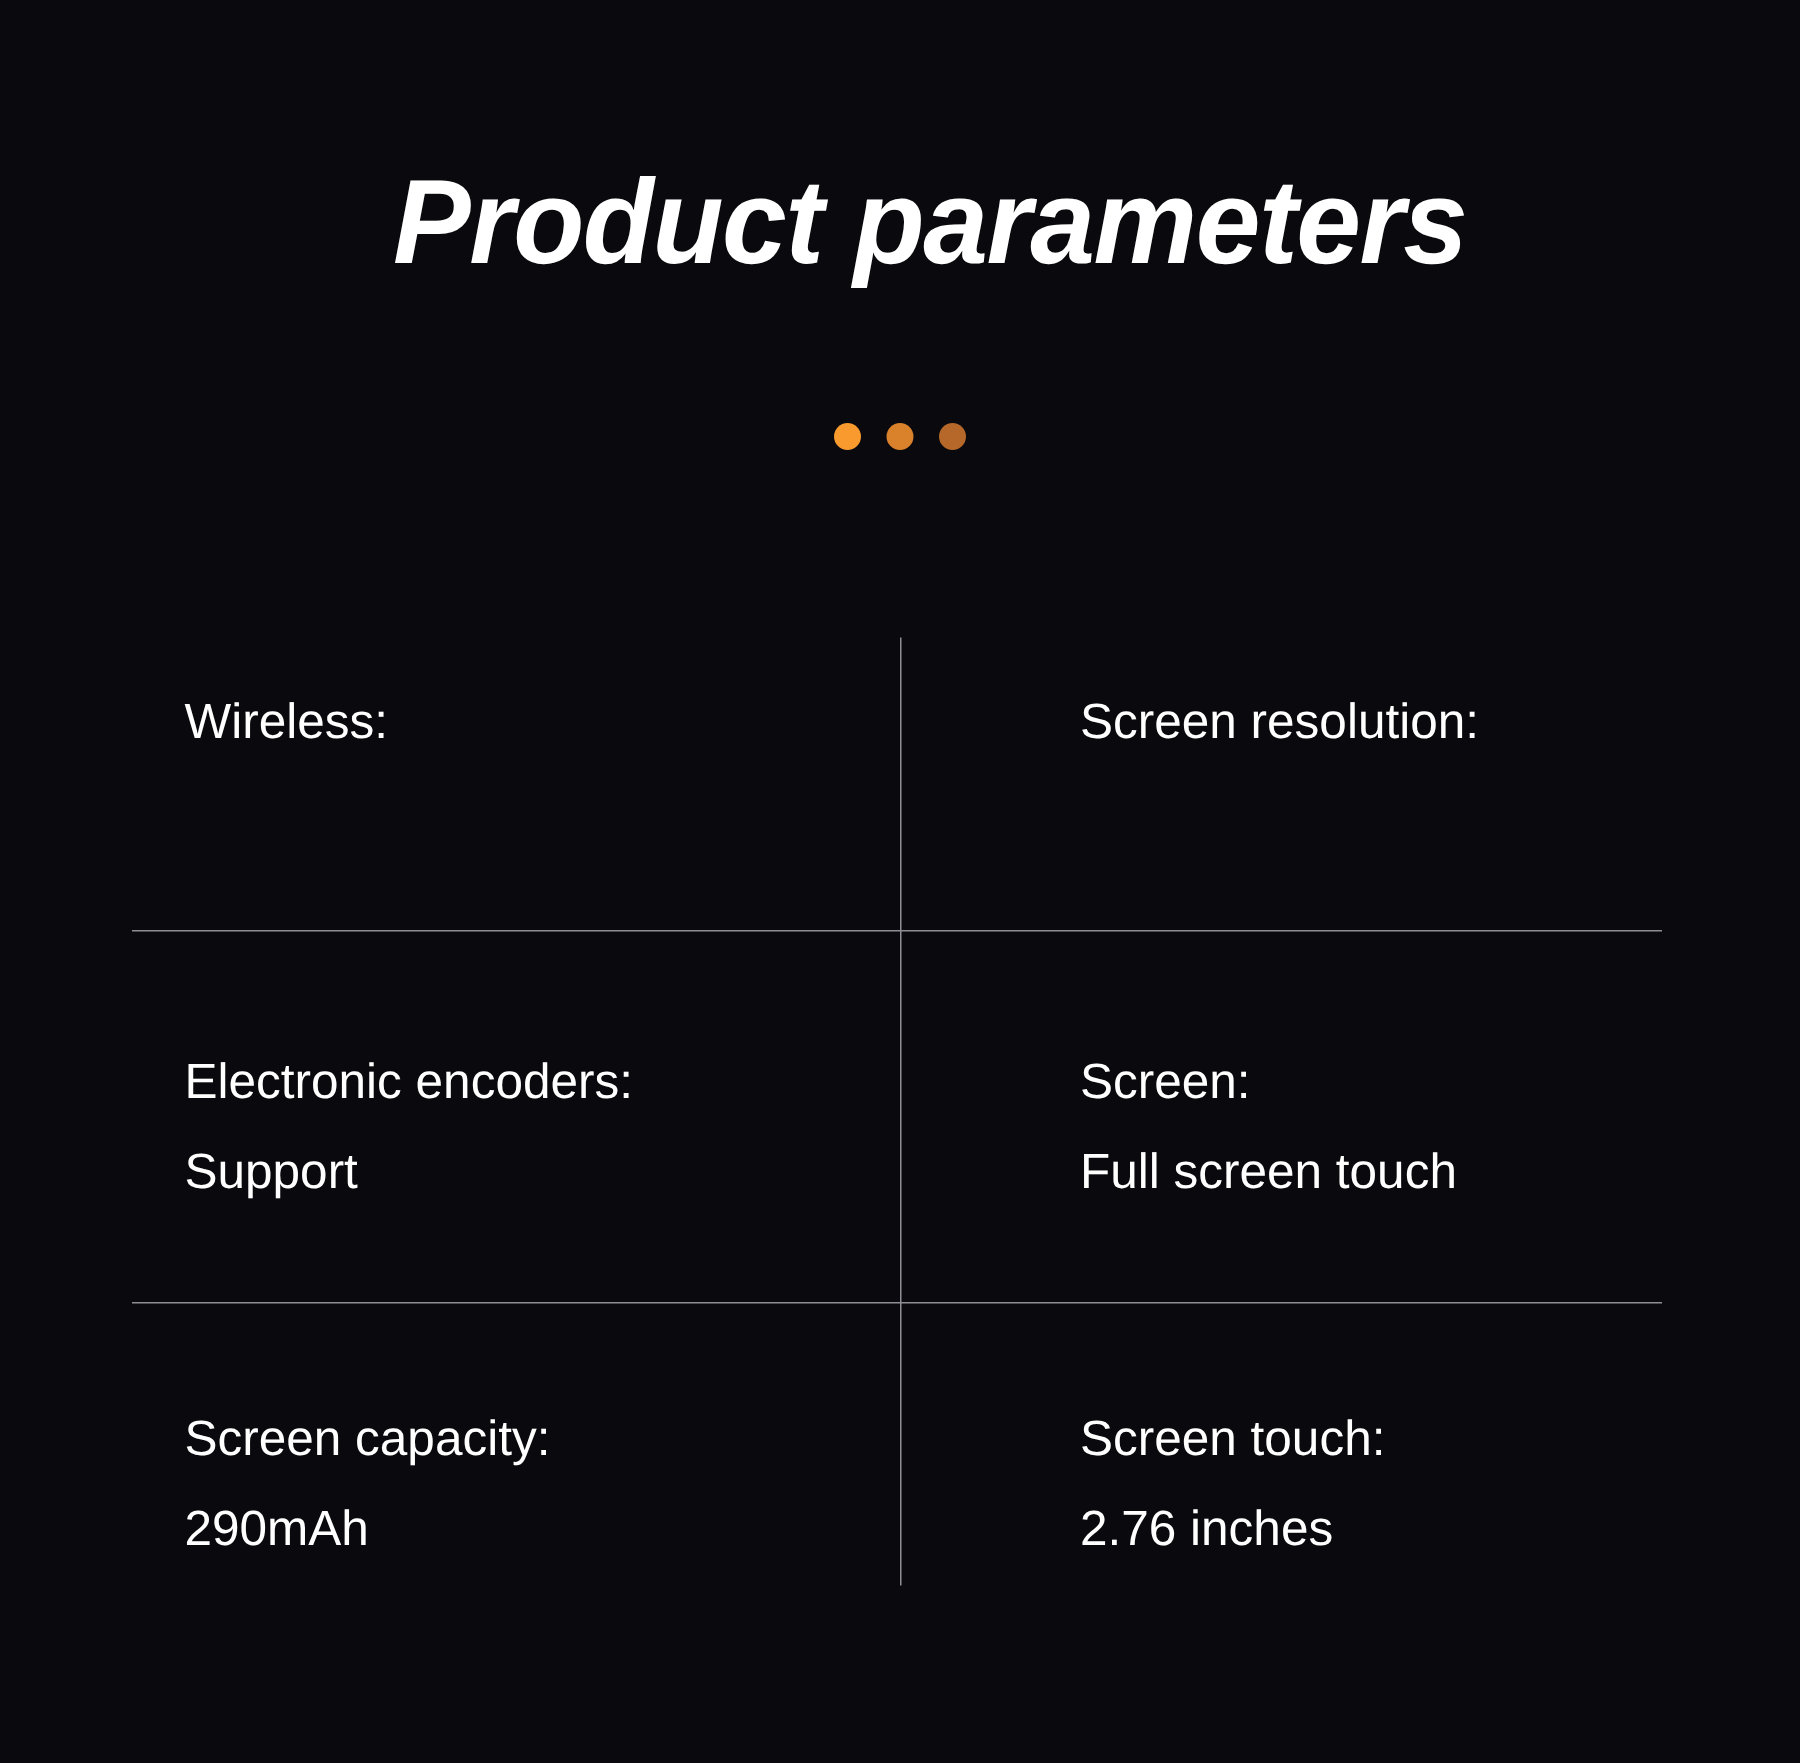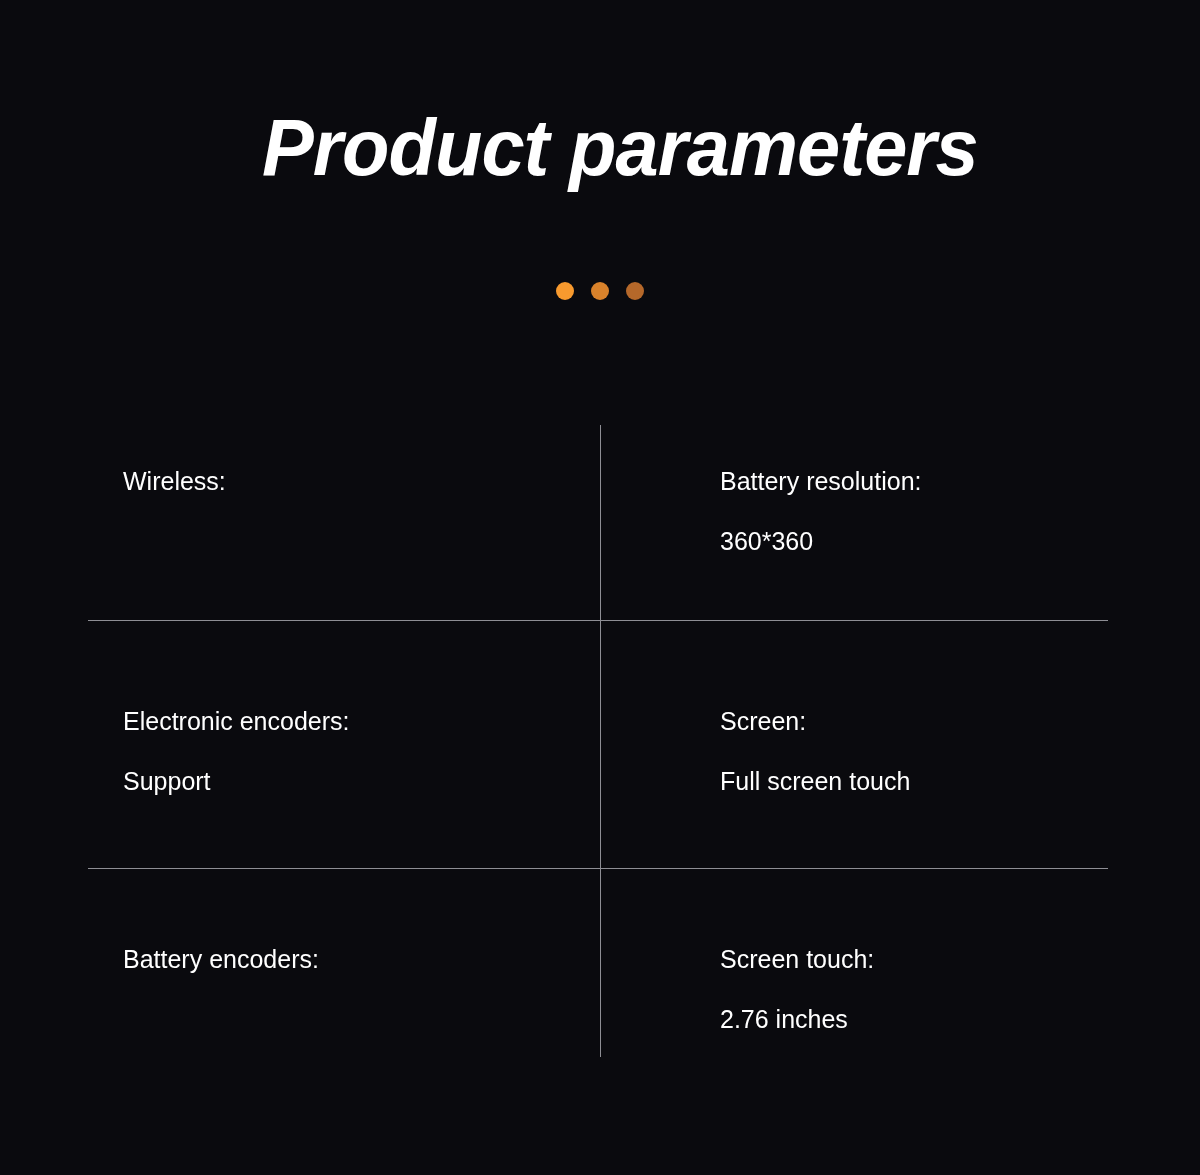--- a/index.html
+++ b/index.html
@@ -98,21 +98,21 @@
 
   .cell.r1 { top: 26px; }
   .cell.r2 { top: 266px; }
   .cell.r3 { top: 504px; }
 
   .spec-label,
   .spec-value {
     color: #ffffff;
     font-family: "Liberation Sans", sans-serif;
     font-weight: 400;
-    font-size: 25px;
+    font-size: 33px;
     line-height: 60px;
     white-space: nowrap;
     letter-spacing: 0px;
   }
 </style>
 </head>
 <body style="background: rgb(10, 10, 14);">
 
 <div class="title-row">
   <span class="page-title">Product parameters</span>
@@ -127,34 +127,34 @@
 <div class="spec-grid">
 
   <div class="v-divider" style="background: rgb(142, 142, 148);"></div>
   <div class="h-divider row1" style="background: rgb(142, 142, 148);"></div>
   <div class="h-divider row2" style="background: rgb(142, 142, 148);"></div>
 
   <div class="cell col-left r1">
     <div class="spec-label">Wireless:</div>
   </div>
   <div class="cell col-right r1">
-    <div class="spec-label">Battery resolution:</div>
-    <div class="spec-value">360*360</div>
+    <div class="spec-label">Screen resolution:</div>
   </div>
 
   <div class="cell col-left r2">
     <div class="spec-label">Electronic encoders:</div>
     <div class="spec-value">Support</div>
   </div>
   <div class="cell col-right r2">
     <div class="spec-label">Screen:</div>
     <div class="spec-value">Full screen touch</div>
   </div>
 
   <div class="cell col-left r3">
-    <div class="spec-label">Battery encoders:</div>
+    <div class="spec-label">Screen capacity:</div>
+    <div class="spec-value">290mAh</div>
   </div>
   <div class="cell col-right r3">
     <div class="spec-label">Screen touch:</div>
     <div class="spec-value">2.76 inches</div>
   </div>
 
 </div>
 
 </body></html>

